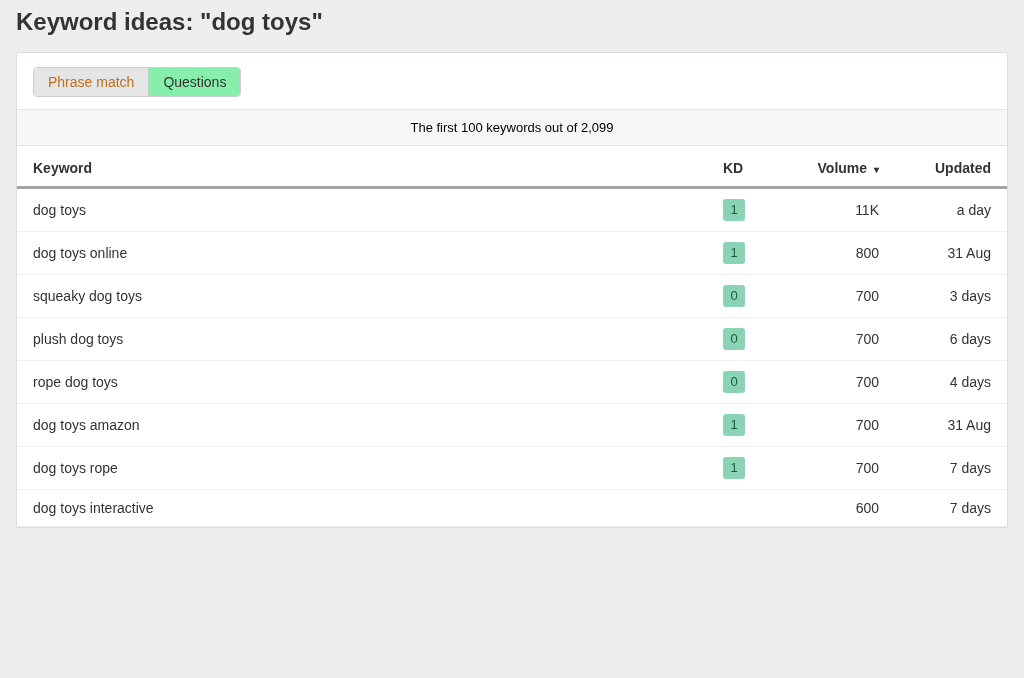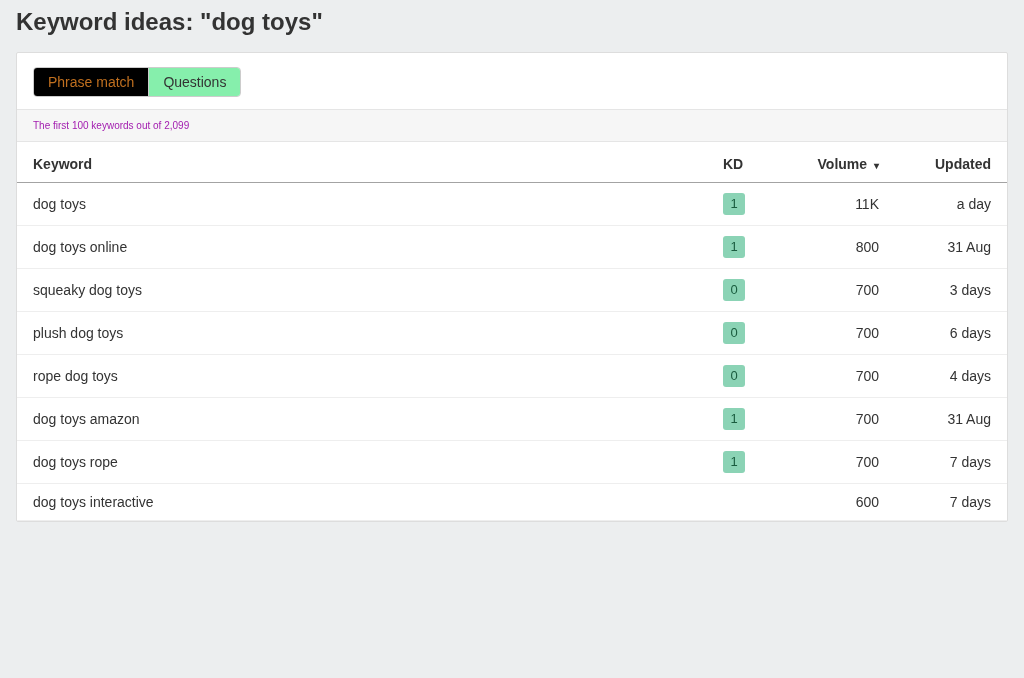--- a/index.html
+++ b/index.html
@@ -32,45 +32,46 @@
     }
     .tab {
       padding: 6px 14px;
       font-size: 14px;
       color: #333;
       background: #86efac;
       cursor: pointer;
       border: none;
     }
     .tab.active {
-      background: #000000;
+      background: #e5e5e5;
       color: #bf6f1f;
     }
     .tab + .tab {
       border-left: 1px solid #ccc;
     }
     .info-bar {
       background: #f6f6f6;
       border-top: 1px solid #e5e5e5;
       border-bottom: 1px solid #e5e5e5;
       padding: 10px 16px;
-      font-size: 10px;
-      color: #a21caf;
+      font-size: 13px;
+      color: #000000;
+      text-align: center;
     }
     table {
       width: 100%;
       border-collapse: collapse;
     }
     thead th {
       text-align: left;
       font-weight: 600;
       font-size: 14px;
       color: #333;
       padding: 14px 16px 10px 16px;
-      border-bottom: 1px solid #a3a3a3;
+      border-bottom: 3px solid #a3a3a3;
     }
     th.col-kd, td.col-kd { width: 80px; text-align: left; }
     th.col-volume, td.col-volume { width: 120px; text-align: right; padding-right: 28px;}
     th.col-updated, td.col-updated { width: 100px; text-align: right; }
     tbody td {
       padding: 10px 16px;
       border-bottom: 1px solid #eee;
       font-size: 14px;
       color: #333;
       vertical-align: middle;

